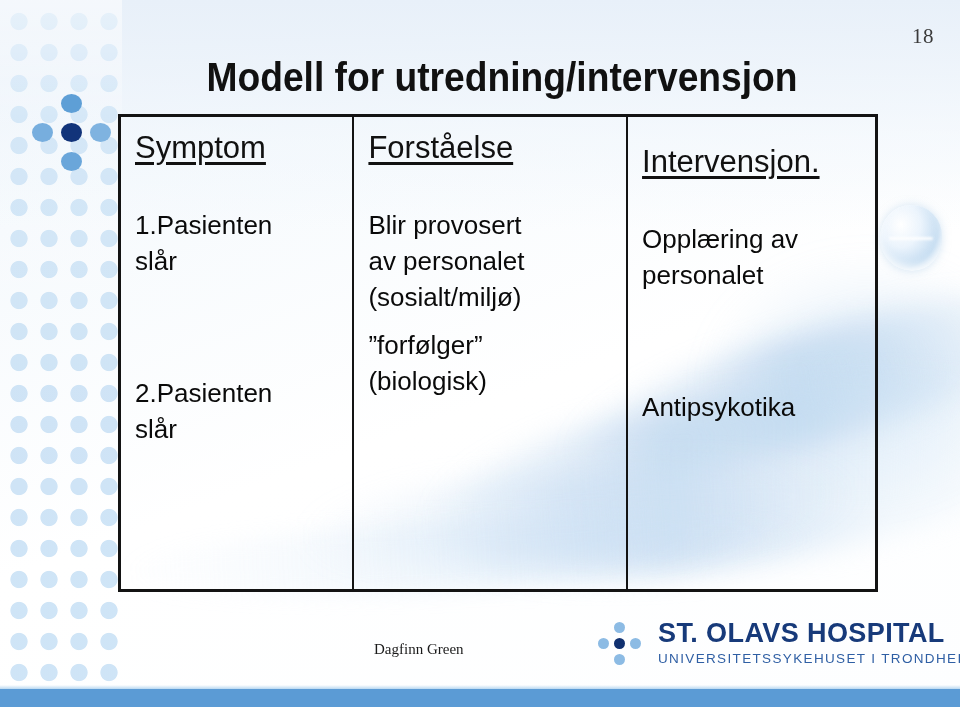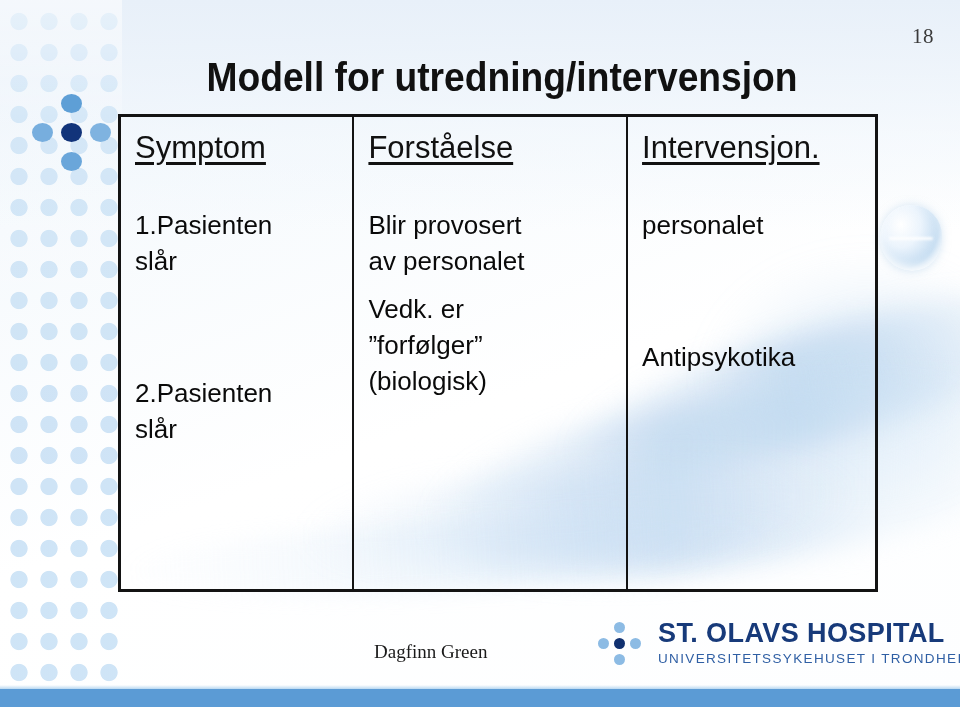--- a/index.html
+++ b/index.html
@@ -160,21 +160,21 @@
     display: flex;
     background: rgba(255,255,255,0.03);
   }
   .col {
     box-sizing: border-box;
     padding: 12px 10px 0 14px;
     position: relative;
   }
   .col-1 { width: 253px; border-right: 2px solid #131313; }
   .col-2 { width: 297px; border-right: 2px solid #131313; }
-  .col-3 { width: 268px; }
+  .col-3 { width: 268px; margin-top: 14px; }
 
   .col-header {
     font-size: 31px;
     line-height: 38px;
     color: #111111;
     text-decoration: underline;
     text-underline-offset: 4px;
     white-space: nowrap;
     margin-bottom: 14px;
   }
@@ -186,21 +186,21 @@
   .cell-block .line { display: block; white-space: nowrap; }
   .gap-1 { height: 26px; }
   .gap-2 { height: 12px; }
   .gap-3 { height: 96px; }
 
   
   .author {
     position: absolute;
     left: 374px; top: 641px;
     font-family: "Liberation Serif", serif;
-    font-size: 19px;
+    font-size: 15px;
     color: #1a1a1a;
   }
 
   .logo {
     position: absolute;
     left: 592px; top: 618px;
     display: flex;
     align-items: center;
   }
   .logo-dots {
@@ -295,33 +295,34 @@
         <span class="line">slår</span>
       </div>
     </div>
 
     <div class="col col-2">
       <div class="col-header">Forståelse</div>
       <div class="gap-1"></div>
       <div class="cell-block">
         <span class="line">Blir provosert</span>
         <span class="line">av personalet</span>
+        <span class="line">(sosialt/miljø)</span>
       </div>
       <div class="gap-2"></div>
       <div class="cell-block">
-        <span class="line">Vedk. er</span>
         <span class="line">”forfølger”</span>
         <span class="line">(biologisk)</span>
       </div>
     </div>
 
     <div class="col col-3">
       <div class="col-header">Intervensjon.</div>
       <div class="gap-1"></div>
       <div class="cell-block">
+        <span class="line">Opplæring av</span>
         <span class="line">personalet</span>
       </div>
       <div class="gap-3"></div>
       <div class="cell-block">
         <span class="line">Antipsykotika</span>
       </div>
     </div>
 
   </div>
 

